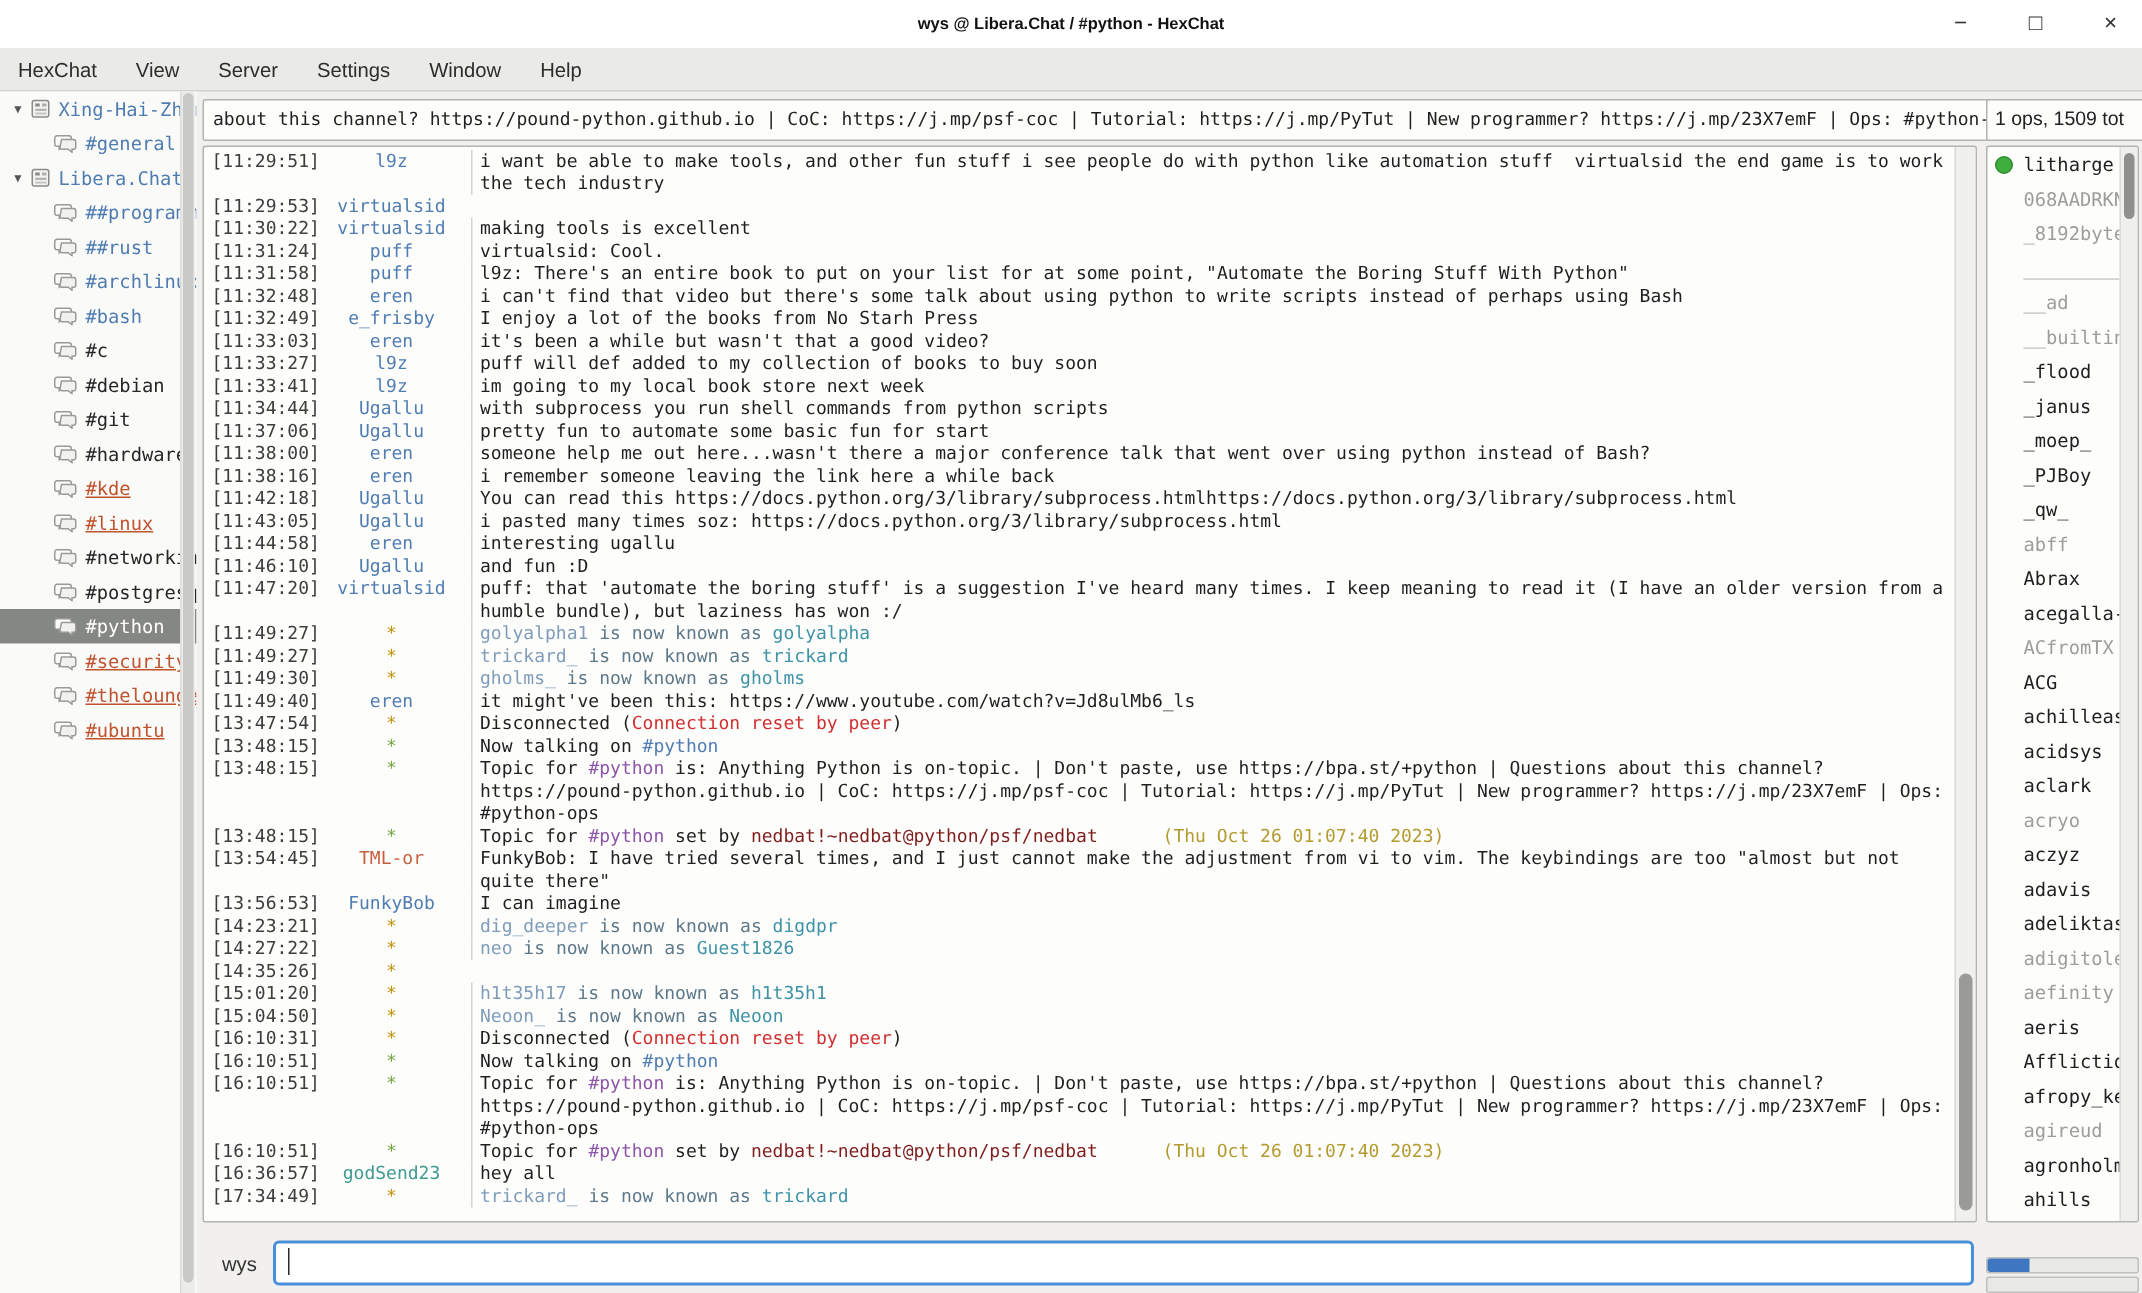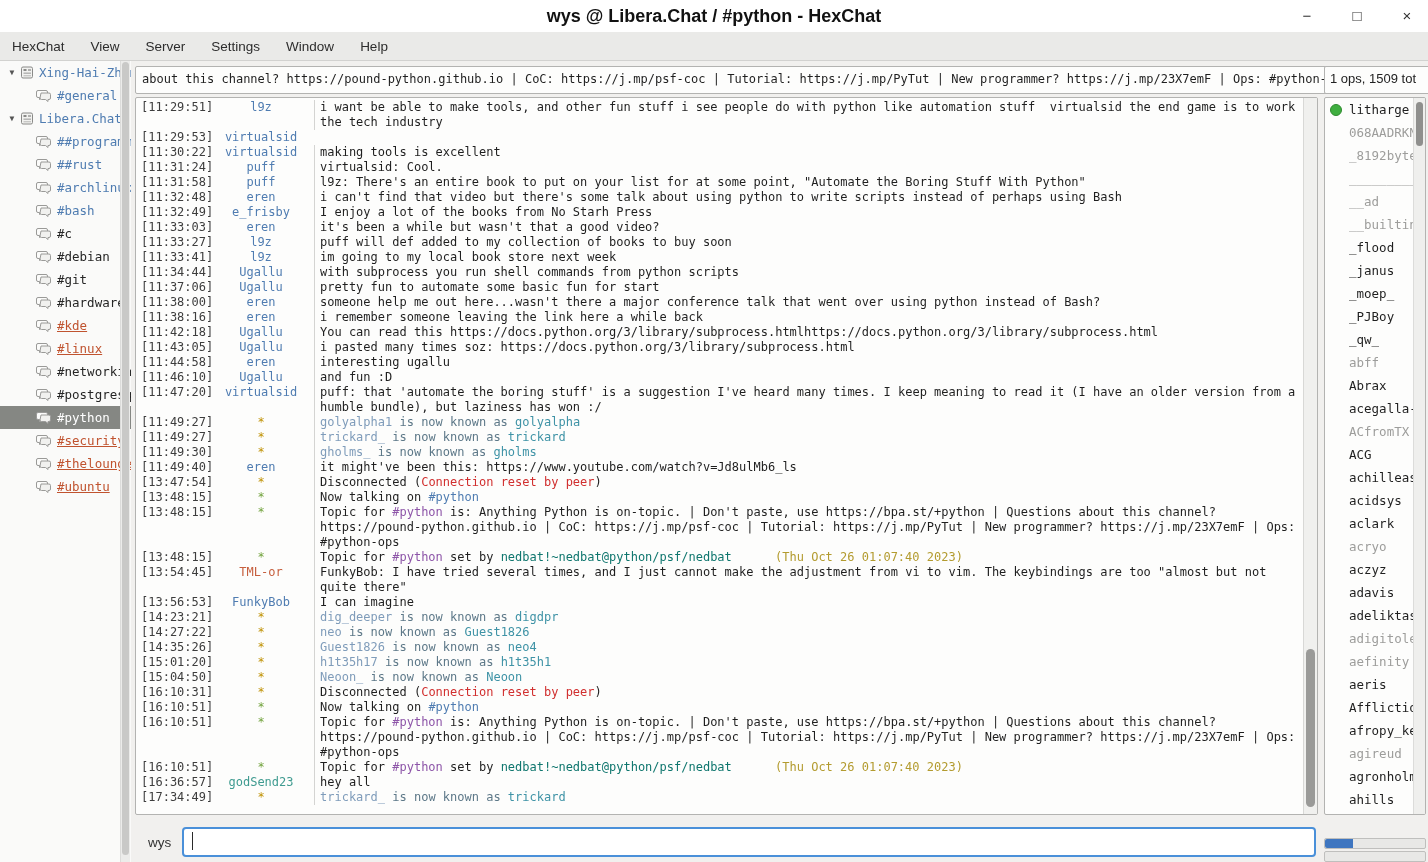--- a/index.html
+++ b/index.html
@@ -1,21 +1,21 @@
 <!DOCTYPE html>
 <html><head>
 <meta charset="utf-8">
 <style>
   html,body{margin:0;padding:0;background:#d8d6d4;}
   #win{position:relative;width:1428px;height:862px;background:#f1f0ee;overflow:hidden;
        font-family:"Liberation Sans",sans-serif;color:#1f1f1f;}
   
   .titlebar{position:absolute;left:0;top:0;right:0;height:32px;background:#ffffff;
             display:flex;align-items:center;justify-content:center;}
-  .title-text{font-size:18px;font-weight:bold;color:#111;}
+  .title-text{font-size:11px;font-weight:bold;color:#111;}
   .win-controls{position:absolute;right:10px;top:0;height:32px;display:flex;align-items:center;gap:28px;}
   .win-btn{font-size:15px;color:#333;width:22px;text-align:center;cursor:default;line-height:32px;}
   
   .menubar{position:absolute;left:0;top:32px;right:0;height:28px;background:#eaeae8;
            border-bottom:1px solid #d2d2d0;display:flex;align-items:center;padding-left:12px;gap:26px;}
   .menu-item{font-size:13.5px;color:#2d2d2d;}
   
   .sidebar{position:absolute;left:0;top:61px;width:131px;bottom:0;background:#fafaf9;overflow:hidden;}
   .sb-scroll{position:absolute;right:1px;top:0;bottom:0;width:9px;background:#ececea;border-left:1px solid #dcdcda;}
   .sb-thumb{position:absolute;left:1px;right:1px;top:1px;height:99%;background:#c9c9c7;border-radius:4px;}
@@ -41,21 +41,21 @@
               font-family:"DejaVu Sans Mono",monospace;font-size:12px;line-height:15px;}
   .chat-line{display:flex;align-items:stretch;}
   .ts{flex:none;width:74px;padding-left:5px;color:#3d3d3d;}
   .nick{flex:none;width:92px;text-align:center;padding-right:7px;white-space:nowrap;overflow:hidden;}
   .txt{flex:1;border-left:1px solid #d4d4d2;padding-left:5px;white-space:pre-wrap;
        word-wrap:break-word;overflow-wrap:break-word;min-width:0;}
   .n-blue{color:#4f7cb1;} .n-orange{color:#c65f3e;} .n-teal{color:#3f9b90;}
   .n-star-amber{color:#bf9000;} .n-star-green{color:#71a23c;}
   .c-t{color:#1f1f1f;} .c-slate{color:#5d7888;} .c-old{color:#7f9cba;} .c-new{color:#3f93a6;}
   .c-red{color:#d12f2f;text-align:right;} .c-purple{color:#8d55a8;} .c-chan{color:#4f7cb1;}
-  .c-mask{color:#0f766e;margin-top:32px;} .c-date{color:#b39b2f;margin-left:36px;}
+  .c-mask{color:#7f1d1d;margin-top:32px;} .c-date{color:#b39b2f;margin-left:36px;}
   .chat-vscroll{position:absolute;right:0;top:0;bottom:0;width:13px;background:#f0f0ee;border-left:1px solid #d8d8d6;}
   .chat-vthumb{position:absolute;left:2px;right:2px;top:77%;height:22%;background:#9a9a98;border-radius:5px;}
   
   .userlist{position:absolute;left:1324px;top:97px;width:100px;height:716px;background:#fdfdfc;
             border:1px solid #b3b3b1;border-radius:2px;overflow:hidden;}
   .ul-row{height:23px;line-height:23px;padding-left:24px;font-family:"DejaVu Sans Mono",monospace;
           font-size:12.5px;white-space:nowrap;overflow:hidden;position:relative;color:#1f1f1f;}
   .ul-row.away{color:#9d9d9b;}
   .op-dot{position:absolute;left:5px;top:6px;width:12px;height:12px;border-radius:50%;
           background:#3fae3f;border:1px solid #2e8b2e;box-sizing:border-box;}
@@ -439,21 +439,20 @@
           <span class="txt"><span class="c-old">dig_deeper</span><span class="c-slate"> is now known as </span><span class="c-new">digdpr</span></span>
         </div>
         <div class="chat-line">
           <span class="ts">[14:27:22]</span>
           <span class="nick n-star-amber">*</span>
           <span class="txt"><span class="c-old">neo</span><span class="c-slate"> is now known as </span><span class="c-new">Guest1826</span></span>
         </div>
         <div class="chat-line">
           <span class="ts">[14:35:26]</span>
           <span class="nick n-star-amber">*</span>
-          <span class="txt"><span class="c-old">Guest1826</span><span class="c-slate"> is now known as </span><span class="c-new">neo4</span></span>
         </div>
         <div class="chat-line">
           <span class="ts">[15:01:20]</span>
           <span class="nick n-star-amber">*</span>
           <span class="txt"><span class="c-old">h1t35h17</span><span class="c-slate"> is now known as </span><span class="c-new">h1t35h1</span></span>
         </div>
         <div class="chat-line">
           <span class="ts">[15:04:50]</span>
           <span class="nick n-star-amber">*</span>
           <span class="txt"><span class="c-old">Neoon_</span><span class="c-slate"> is now known as </span><span class="c-new">Neoon</span></span>

